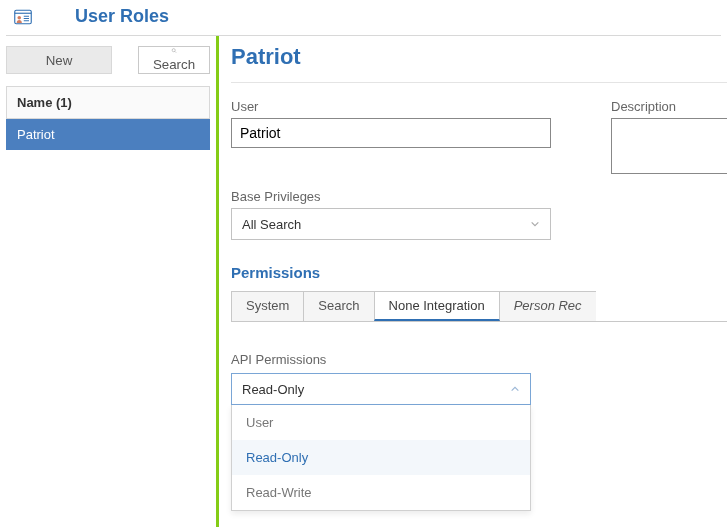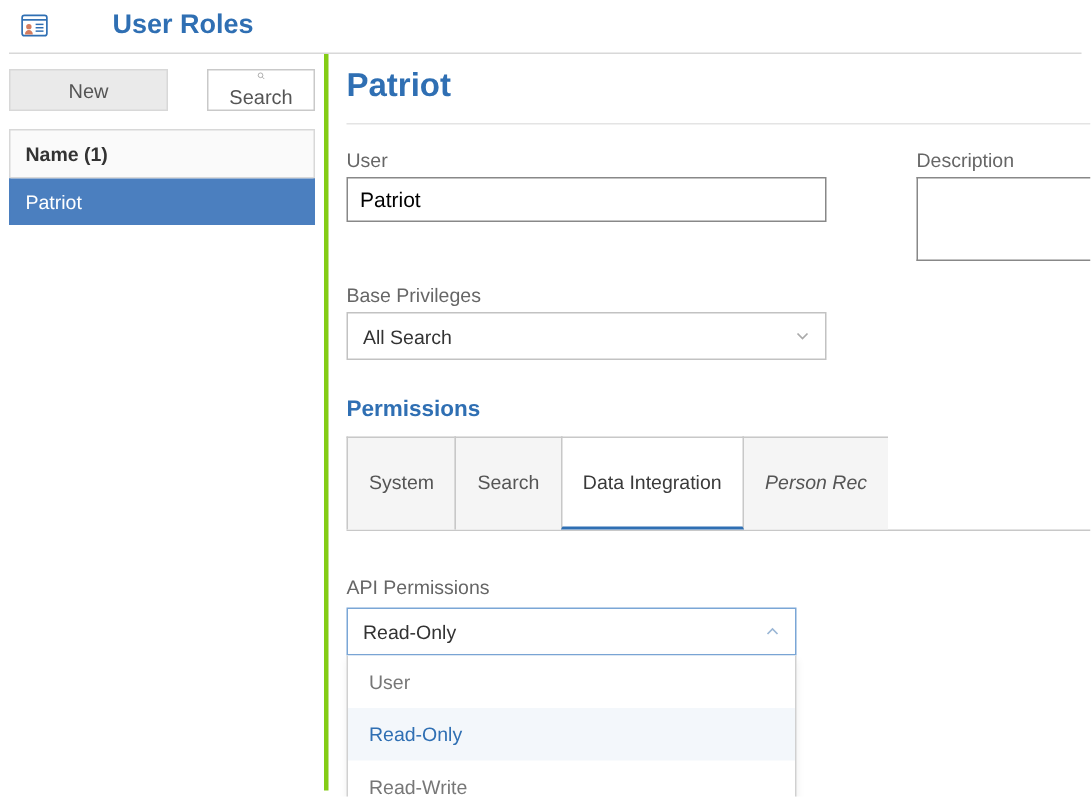--- a/index.html
+++ b/index.html
@@ -123,21 +123,21 @@
   }
   .tabs {
     display: flex;
     border-bottom: 1px solid #c8c8c8;
     width: 510px;
   }
   .tab {
     border: 1px solid #c8c8c8;
     border-bottom: none;
     background: #f5f5f5;
-    padding: 22px 14px;
+    padding: 6px 14px;
     font-size: 13px;
     color: #555;
     cursor: pointer;
     margin-right: -1px;
   }
   .tab.active {
     background: #fff;
     border-bottom: 2px solid #2f6fb3;
     color: #3a3a3a;
     position: relative;
@@ -224,21 +224,21 @@
             <path d="M2 4l4 4 4-4" fill="none" stroke="#aaa" stroke-width="1.4"></path>
           </svg>
         </div>
       </div>
 
       <div class="perm-title">Permissions</div>
 
       <div class="tabs">
         <div class="tab">System</div>
         <div class="tab">Search</div>
-        <div class="tab active">Data Integration</div>
+        <div class="tab active">None Integration</div>
         <div class="tab">Person Rec</div>
       </div>
 
       <div class="panel" style="position:relative;">
 
         <div class="field-label">API Permissions</div>
         <div class="apiselect">
           <span>Read-Only</span>
           <svg class="chev" viewBox="0 0 12 12">
             <path d="M2 8l4-4 4 4" fill="none" stroke="#9bb7d6" stroke-width="1.4"></path>

